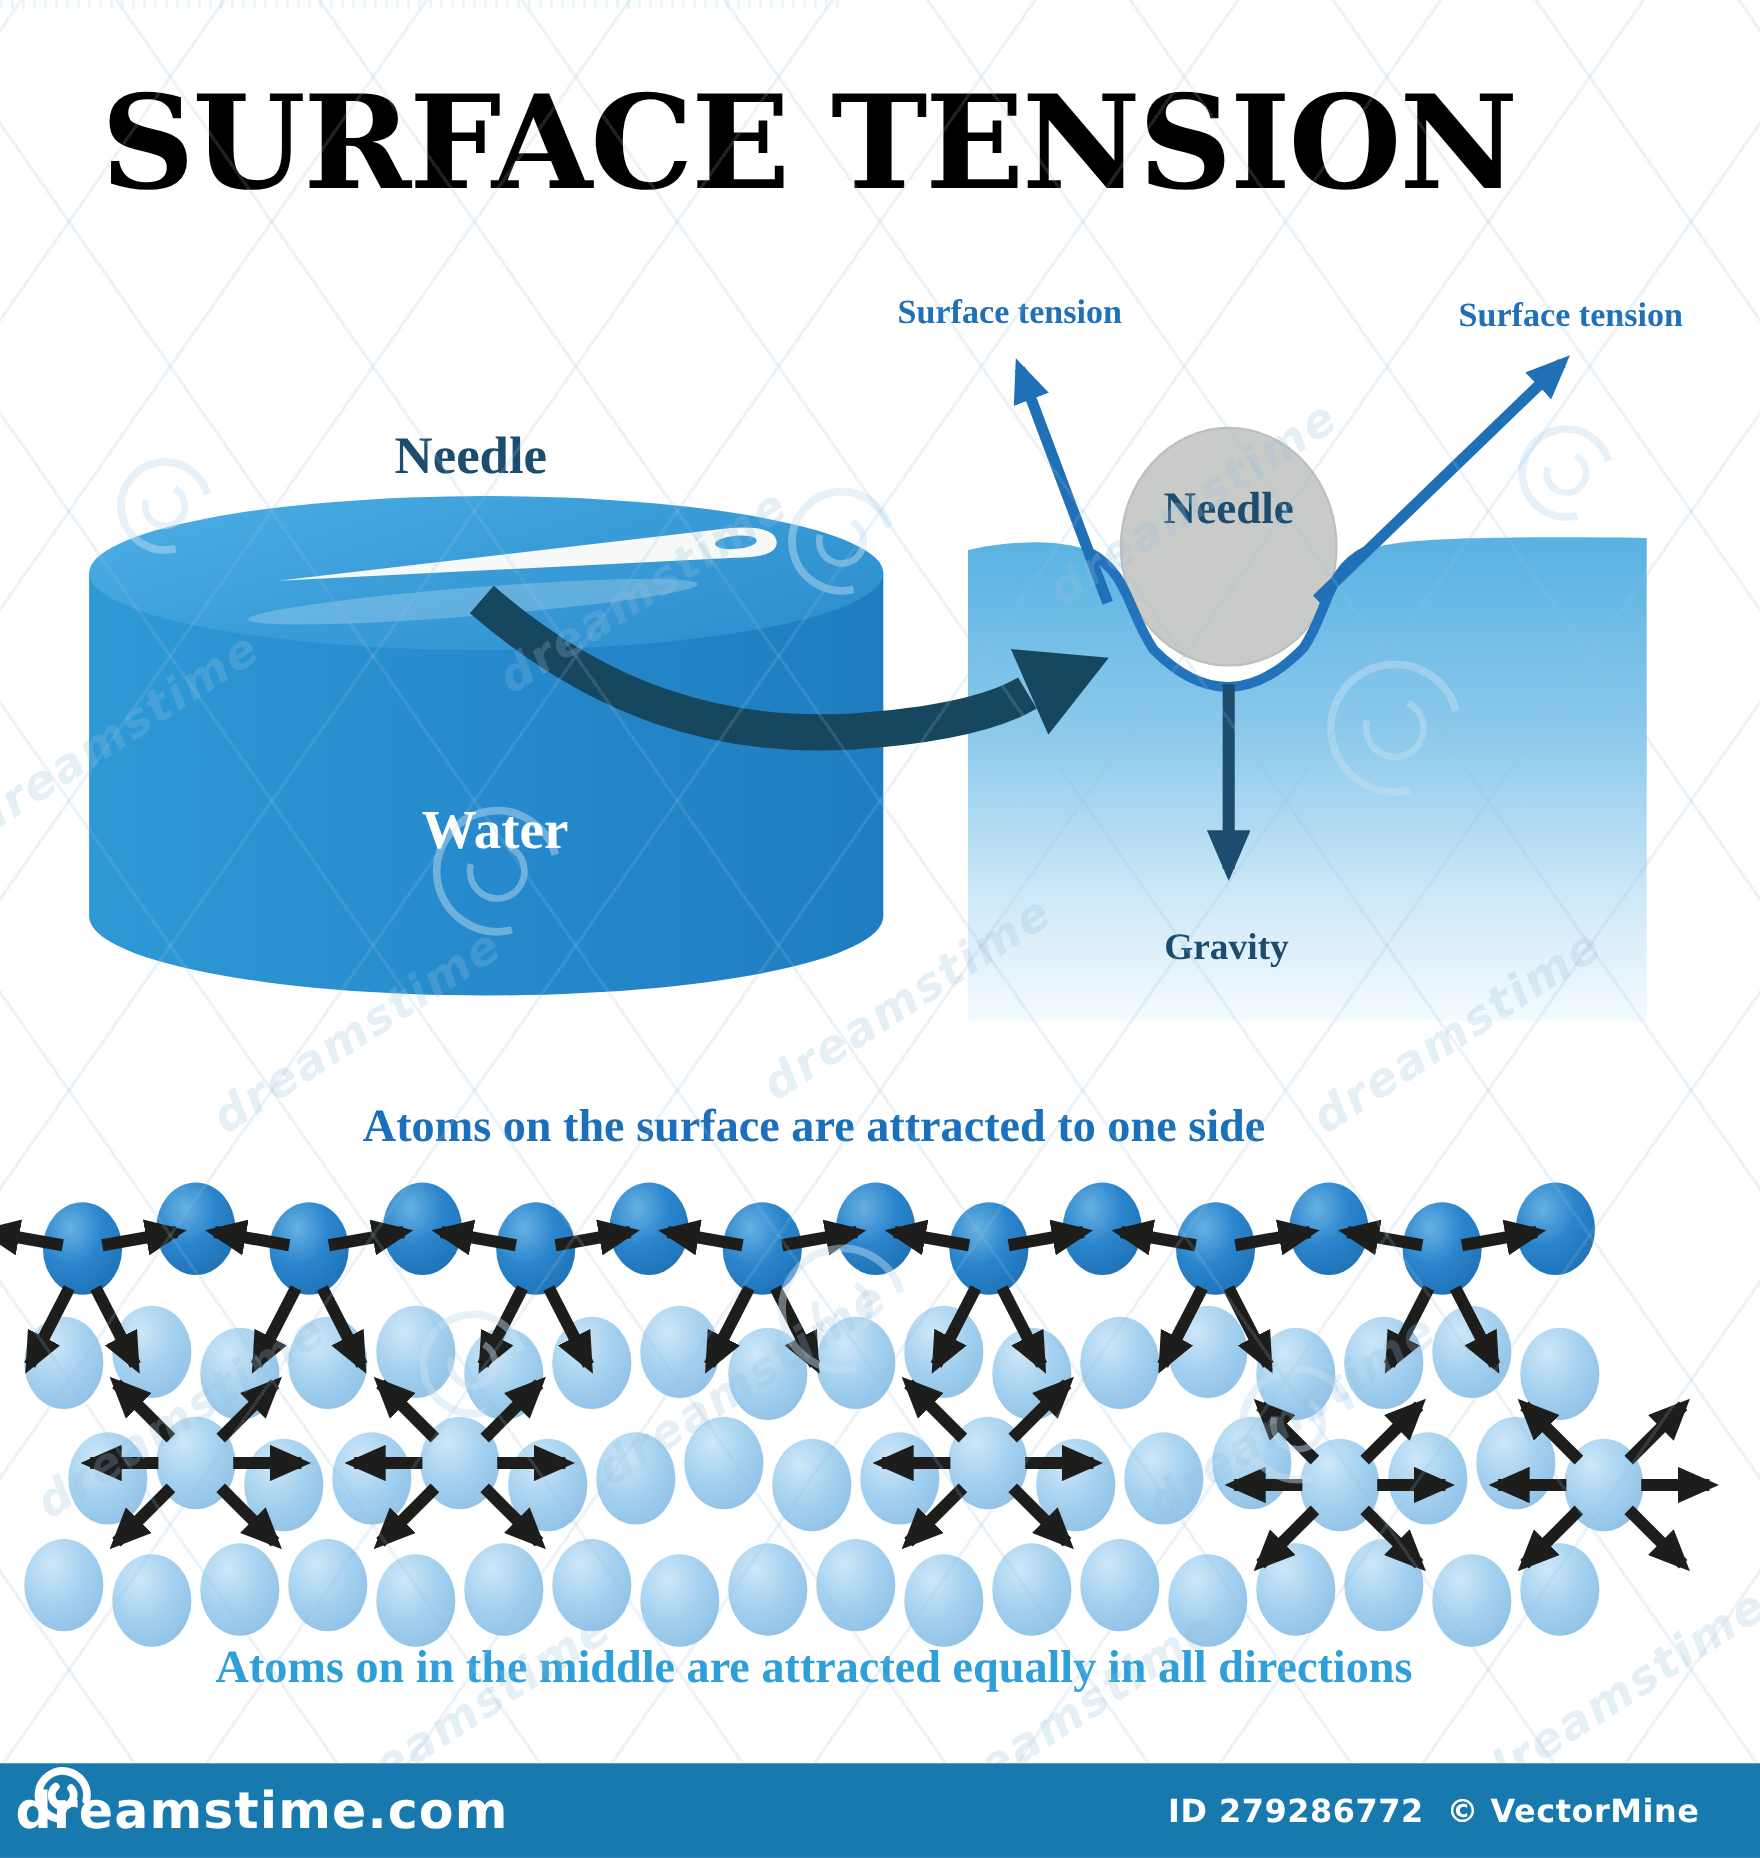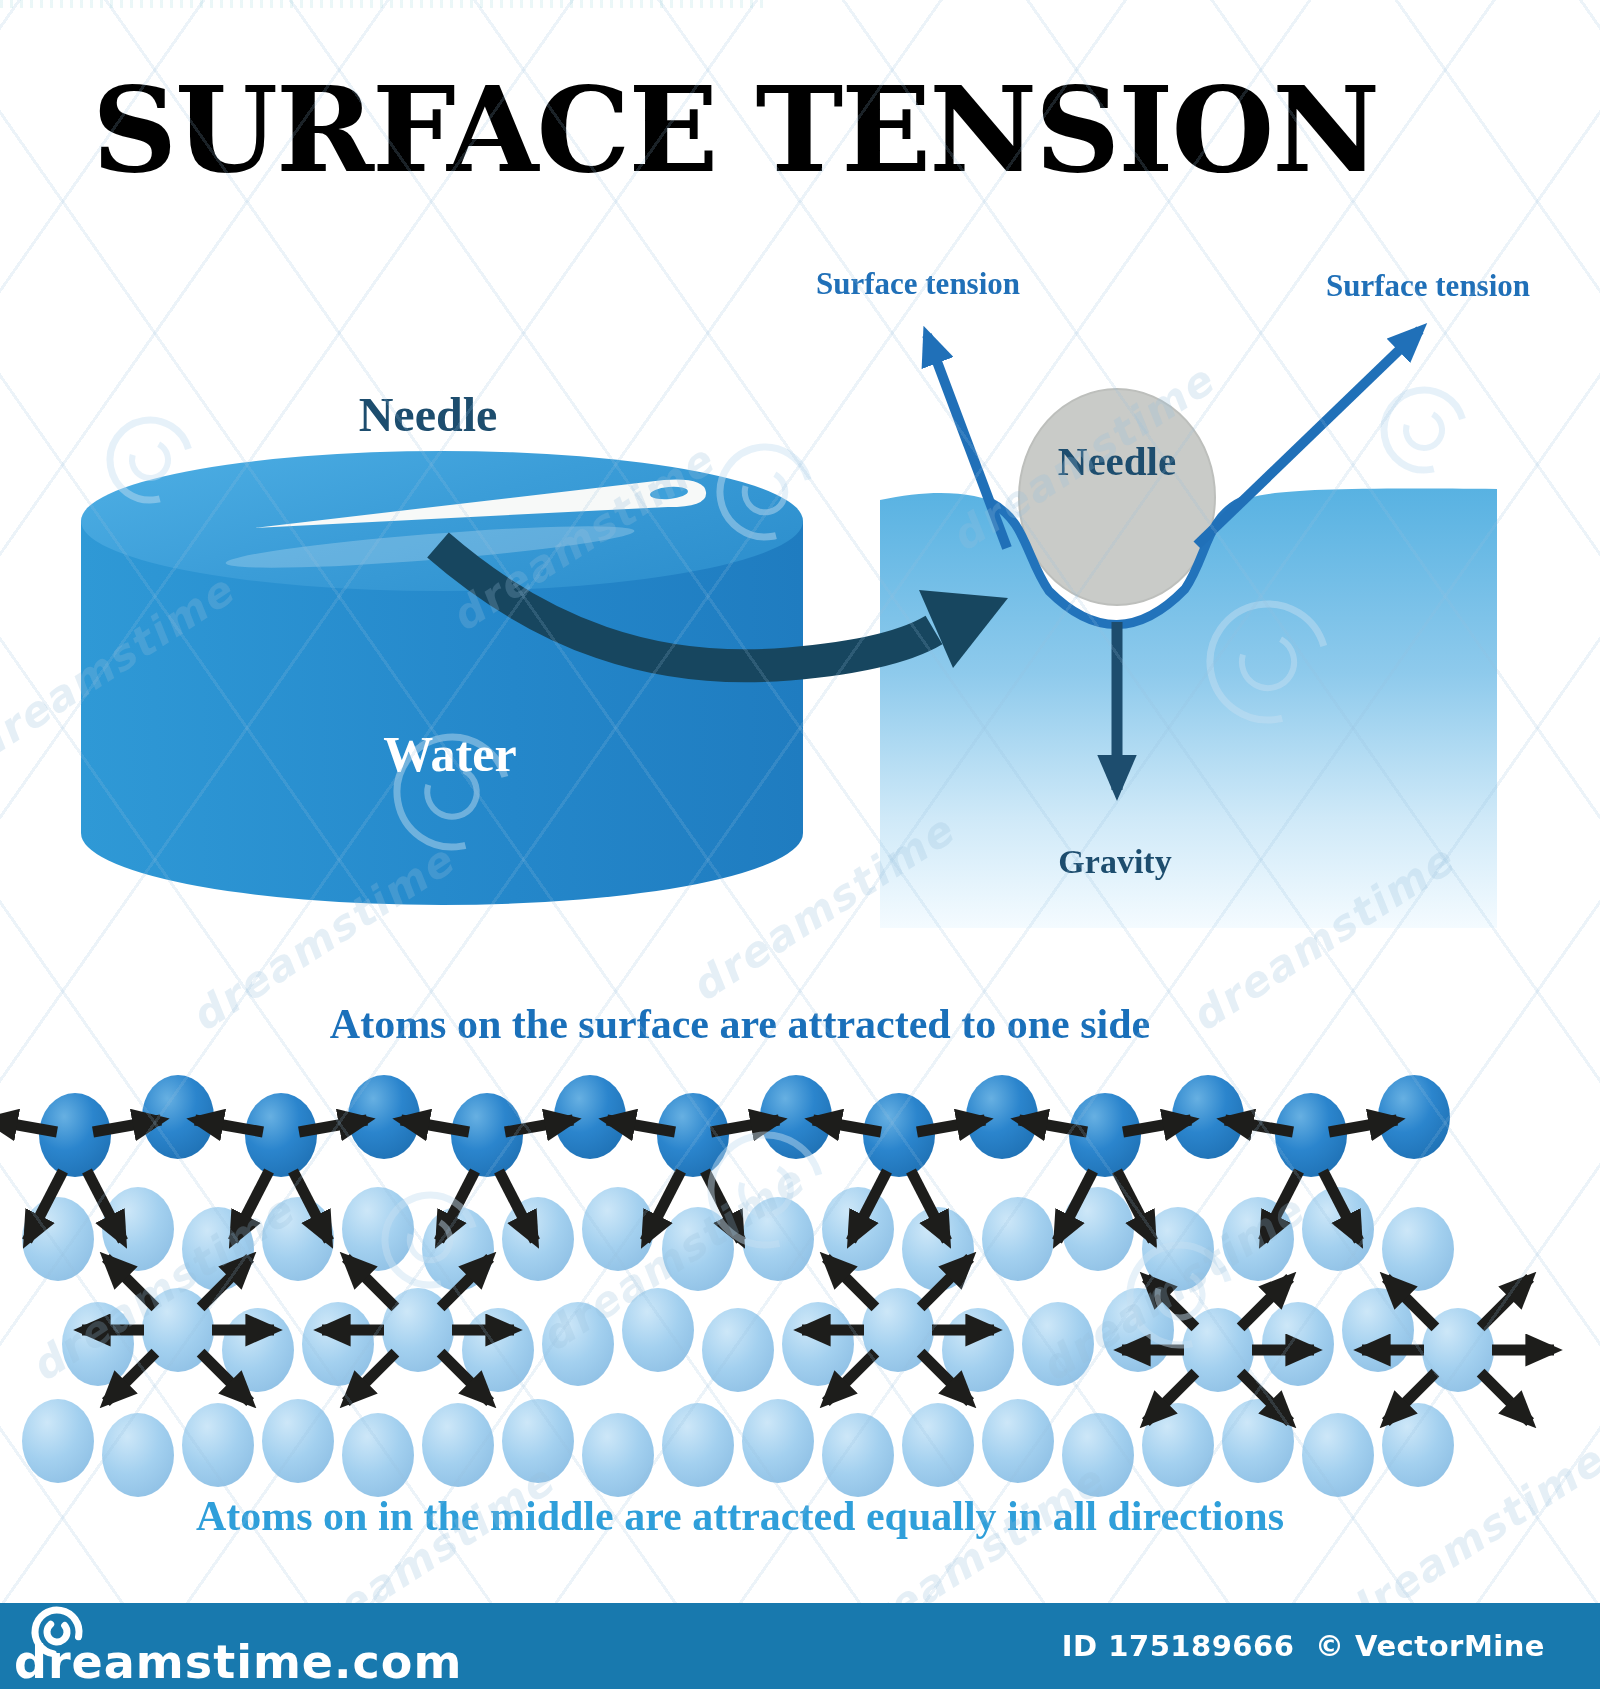--- a/index.html
+++ b/index.html
@@ -28,21 +28,21 @@
     font-size:118px;letter-spacing:-2px;font-weight:bold;
   }
   .wm-text{
     position:absolute;z-index:39;pointer-events:none;
     font-family:"DejaVu Sans", sans-serif;font-style:italic;font-weight:bold;
     font-size:42px;letter-spacing:2px;color:rgba(150,190,220,0.25);
     transform:rotate(-33deg) translateX(-50%);
   }
   #footer{
     position:absolute;left:0;top:1603px;width:1600px;height:86px;z-index:50;
-    display:flex;align-items:flex-end;
+    display:flex;align-items:center;
     font-family:"DejaVu Sans", sans-serif;color:#ffffff;
   }
   #footer-site{font-size:46px;font-weight:bold;letter-spacing:1px;margin-left:14px;}
   #footer-right{
     position:absolute;right:55px;top:50%;transform:translateY(-50%);
     font-size:29px;font-weight:bold;letter-spacing:0.5px;
   }
   #footer-logo{margin-left:28px;}
 </style>
 </head>
@@ -295,17 +295,17 @@
       <div class="wm-text" style="left: 1450px; top: 1430px;">dreamstime</div>
     </div>
 
   <div id="footer" style="background:#1879ae;">
     <svg id="footer-logo" width="58" height="58" viewBox="0 0 58 58">
       <circle cx="29" cy="29" r="22" fill="none" stroke="#ffffff" stroke-width="7" stroke-dasharray="104 35" transform="rotate(100 29 29)" stroke-linecap="round"></circle>
       <circle cx="29" cy="29" r="10" fill="none" stroke="#ffffff" stroke-width="7" stroke-dasharray="47 17" transform="rotate(-40 29 29)" stroke-linecap="round"></circle>
     </svg>
     <span id="footer-site">dreamstime.com</span>
     <span id="footer-right">
-      <span>ID 175189666</span>
+      <span>ID 279286772</span>
       <span style="margin-left: 10px;">© VectorMine</span>
     </span>
   </div>
 </div>
 
 </body></html>

